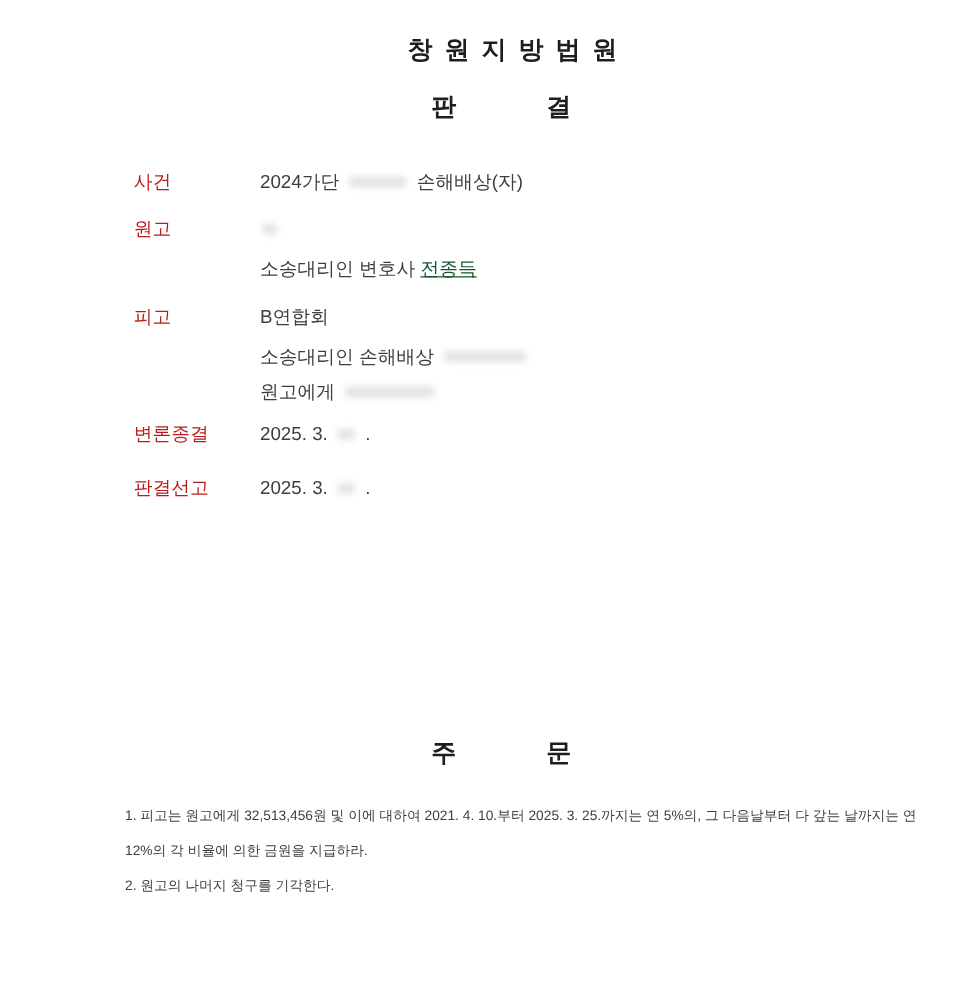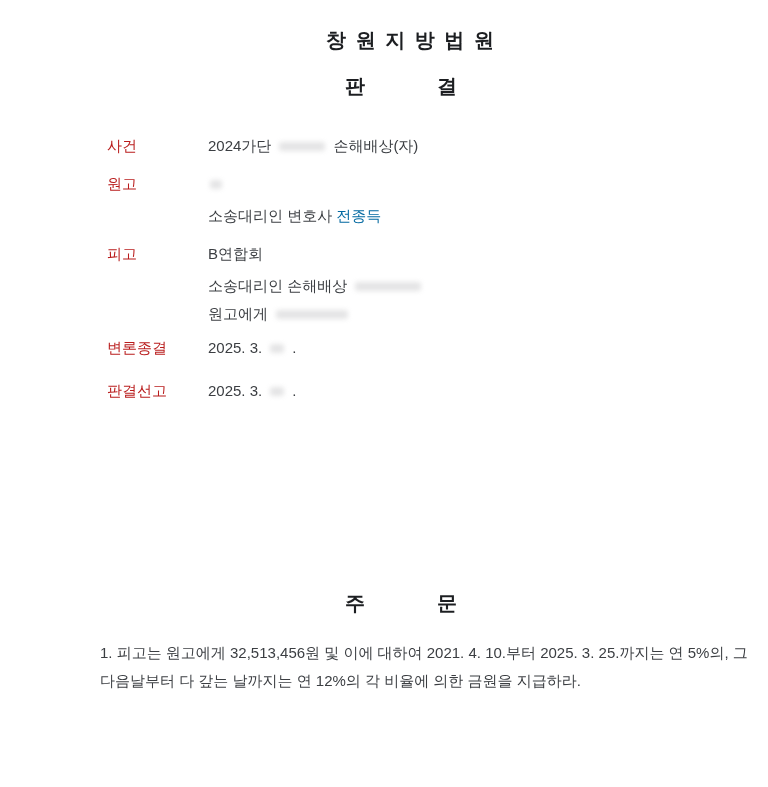--- a/index.html
+++ b/index.html
@@ -62,21 +62,22 @@
     color: #b91c1c;
     white-space: nowrap;
   }
   .row .value {
     position: absolute;
     left: 208px;
     white-space: nowrap;
     color: #3b3e42;
   }
   .link {
-    color: #0369a1;
+    color: #14532d;
+    text-decoration: underline;
     cursor: pointer;
   }
   
   .redact {
     display: inline-block;
     height: 9px;
     border-radius: 3px;
     background: rgba(130, 132, 135, 0.22);
     filter: blur(2.5px);
     vertical-align: baseline;
@@ -86,21 +87,21 @@
   .redact.w-name   { width: 12px; margin-left: 2px; }
   .redact.w-firm   { width: 66px; }
   .redact.w-lawyer { width: 72px; }
   .redact.w-day    { width: 14px; }
   
   .order-body {
     position: absolute;
     top: 639px;
     left: 100px;
     width: 652px;
-    font-size: 15px;
+    font-size: 11px;
     line-height: 28px;
     color: #3b3e42;
     overflow-wrap: break-word;
   }
   .order-body p { margin: 0; }
 </style>
 </head>
 <body>
 
 <div class="page">
@@ -164,15 +165,16 @@
     </span>
   </div>
 
   <div class="big-heading order-heading">
     <span>주</span>
     <span>문</span>
   </div>
 
   <div class="order-body">
     <p>1. 피고는 원고에게 32,513,456원 및 이에 대하여 2021. 4. 10.부터 2025. 3. 25.까지는 연 5%의, 그 다음날부터 다 갚는 날까지는 연 12%의 각 비율에 의한 금원을 지급하라.</p>
+    <p>2. 원고의 나머지 청구를 기각한다.</p>
   </div>
 
 </div>
 
 </body></html>

